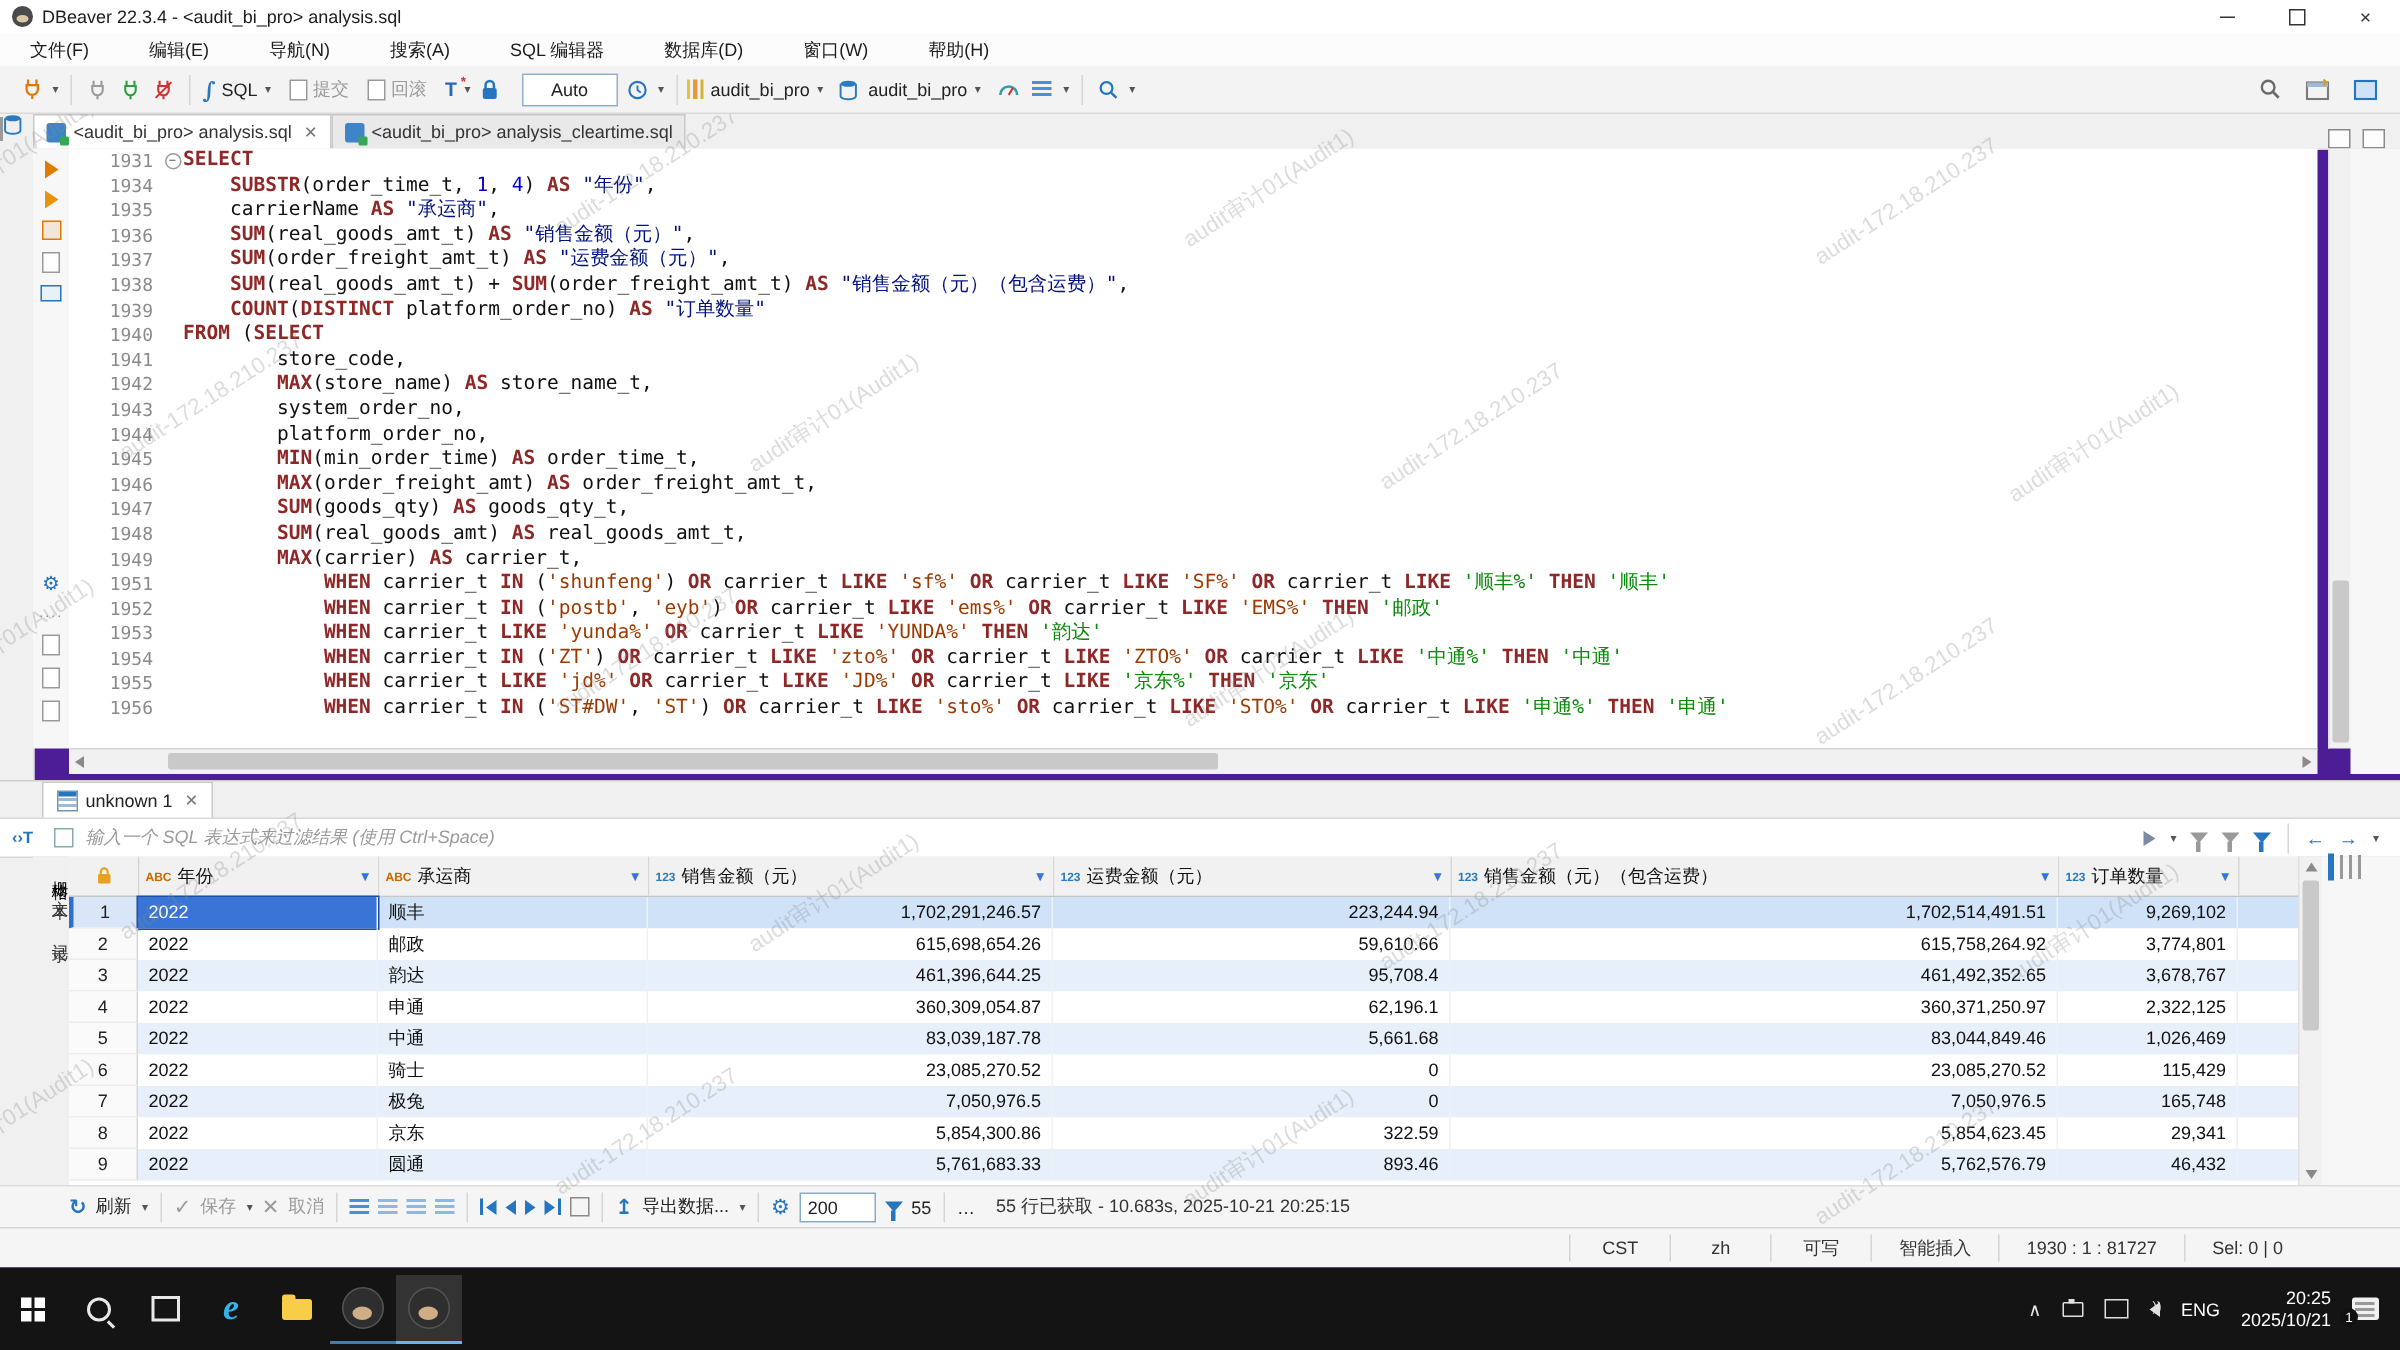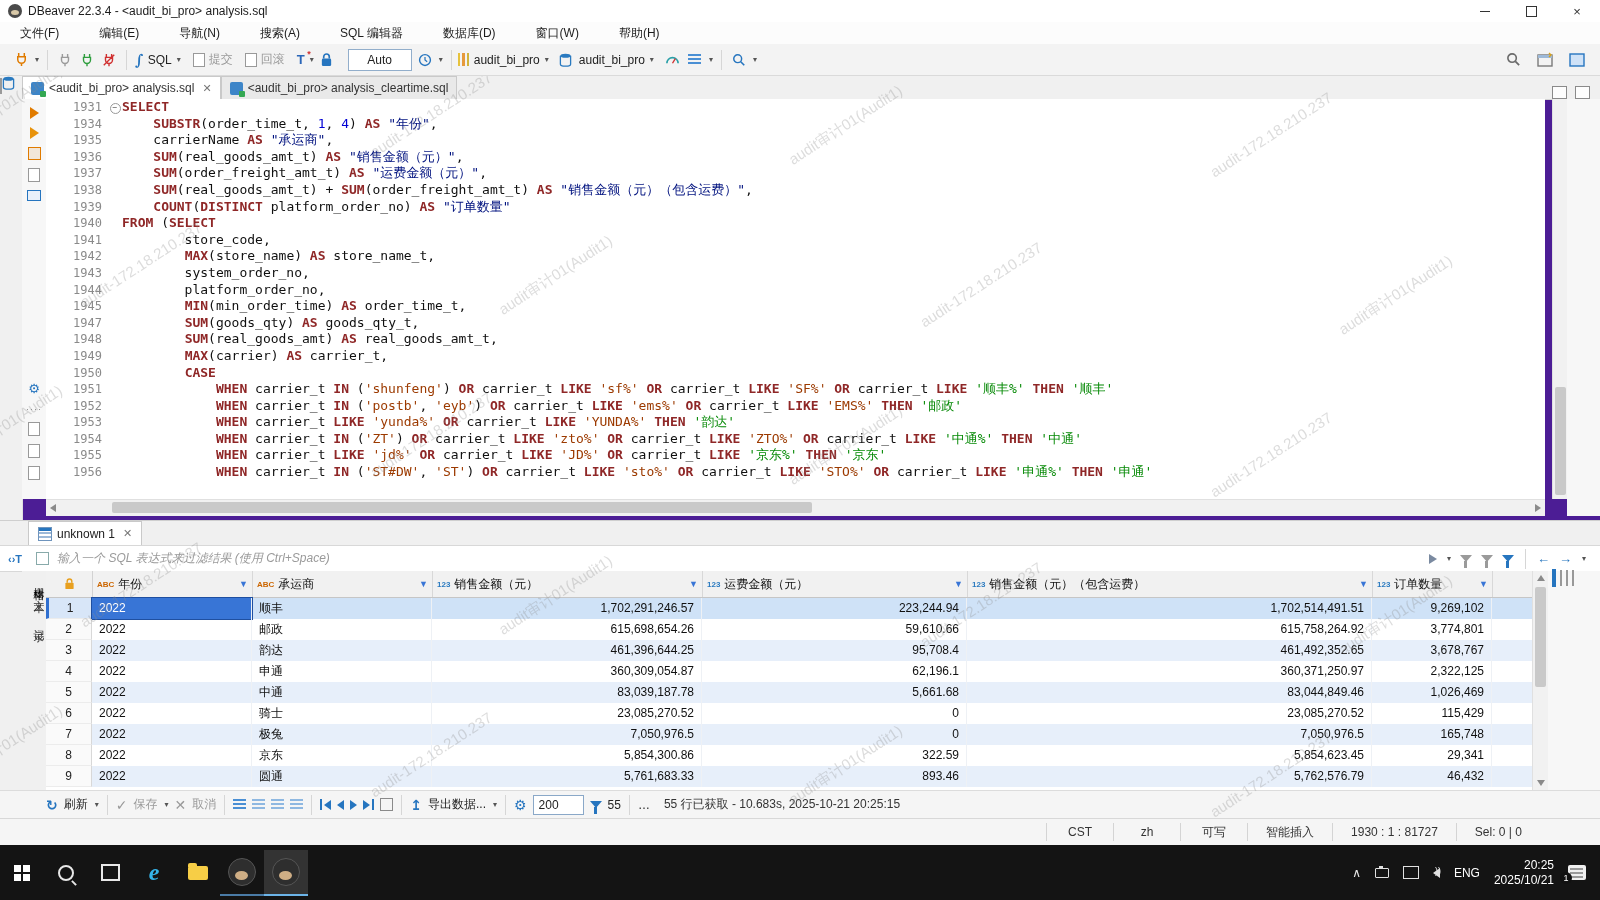--- a/index.html
+++ b/index.html
@@ -465,38 +465,38 @@
         <span class="ln">1944</span>
         <span class="fold"></span>
         <span class="ct"><span class="tk-t">        platform_order_no,</span></span>
       </div>
       <div class="code-line">
         <span class="ln">1945</span>
         <span class="fold"></span>
         <span class="ct"><span class="tk-t">        </span><span class="tk-k">MIN</span><span class="tk-t">(min_order_time) </span><span class="tk-k">AS</span><span class="tk-t"> order_time_t,</span></span>
       </div>
       <div class="code-line">
+        <span class="ln">1946</span>
+        <span class="fold"></span>
+        <span class="ct"><span class="tk-t">        </span><span class="tk-k">MAX</span><span class="tk-t">(order_freight_amt) </span><span class="tk-k">AS</span><span class="tk-t"> order_freight_amt_t,</span></span>
+      </div>
+      <div class="code-line">
         <span class="ln">1947</span>
         <span class="fold"></span>
         <span class="ct"><span class="tk-t">        </span><span class="tk-k">SUM</span><span class="tk-t">(goods_qty) </span><span class="tk-k">AS</span><span class="tk-t"> goods_qty_t,</span></span>
       </div>
       <div class="code-line">
         <span class="ln">1948</span>
         <span class="fold"></span>
         <span class="ct"><span class="tk-t">        </span><span class="tk-k">SUM</span><span class="tk-t">(real_goods_amt) </span><span class="tk-k">AS</span><span class="tk-t"> real_goods_amt_t,</span></span>
       </div>
       <div class="code-line">
         <span class="ln">1949</span>
         <span class="fold"></span>
         <span class="ct"><span class="tk-t">        </span><span class="tk-k">MAX</span><span class="tk-t">(carrier) </span><span class="tk-k">AS</span><span class="tk-t"> carrier_t,</span></span>
-      </div>
-      <div class="code-line">
-        <span class="ln">1950</span>
-        <span class="fold"></span>
-        <span class="ct"><span class="tk-t">        </span><span class="tk-k">CASE</span></span>
       </div>
       <div class="code-line">
         <span class="ln">1951</span>
         <span class="fold"></span>
         <span class="ct"><span class="tk-t">            </span><span class="tk-k">WHEN</span><span class="tk-t"> carrier_t </span><span class="tk-k">IN</span><span class="tk-t"> (</span><span class="tk-s">'shunfeng'</span><span class="tk-t">) </span><span class="tk-k">OR</span><span class="tk-t"> carrier_t </span><span class="tk-k">LIKE</span><span class="tk-t"> </span><span class="tk-s">'sf%'</span><span class="tk-t"> </span><span class="tk-k">OR</span><span class="tk-t"> carrier_t </span><span class="tk-k">LIKE</span><span class="tk-t"> </span><span class="tk-s">'SF%'</span><span class="tk-t"> </span><span class="tk-k">OR</span><span class="tk-t"> carrier_t </span><span class="tk-k">LIKE</span><span class="tk-t"> </span><span class="tk-g">'顺丰%'</span><span class="tk-t"> </span><span class="tk-k">THEN</span><span class="tk-t"> </span><span class="tk-g">'顺丰'</span></span>
       </div>
       <div class="code-line">
         <span class="ln">1952</span>
         <span class="fold"></span>
         <span class="ct"><span class="tk-t">            </span><span class="tk-k">WHEN</span><span class="tk-t"> carrier_t </span><span class="tk-k">IN</span><span class="tk-t"> (</span><span class="tk-s">'postb'</span><span class="tk-t">, </span><span class="tk-s">'eyb'</span><span class="tk-t">) </span><span class="tk-k">OR</span><span class="tk-t"> carrier_t </span><span class="tk-k">LIKE</span><span class="tk-t"> </span><span class="tk-s">'ems%'</span><span class="tk-t"> </span><span class="tk-k">OR</span><span class="tk-t"> carrier_t </span><span class="tk-k">LIKE</span><span class="tk-t"> </span><span class="tk-s">'EMS%'</span><span class="tk-t"> </span><span class="tk-k">THEN</span><span class="tk-t"> </span><span class="tk-g">'邮政'</span></span>

